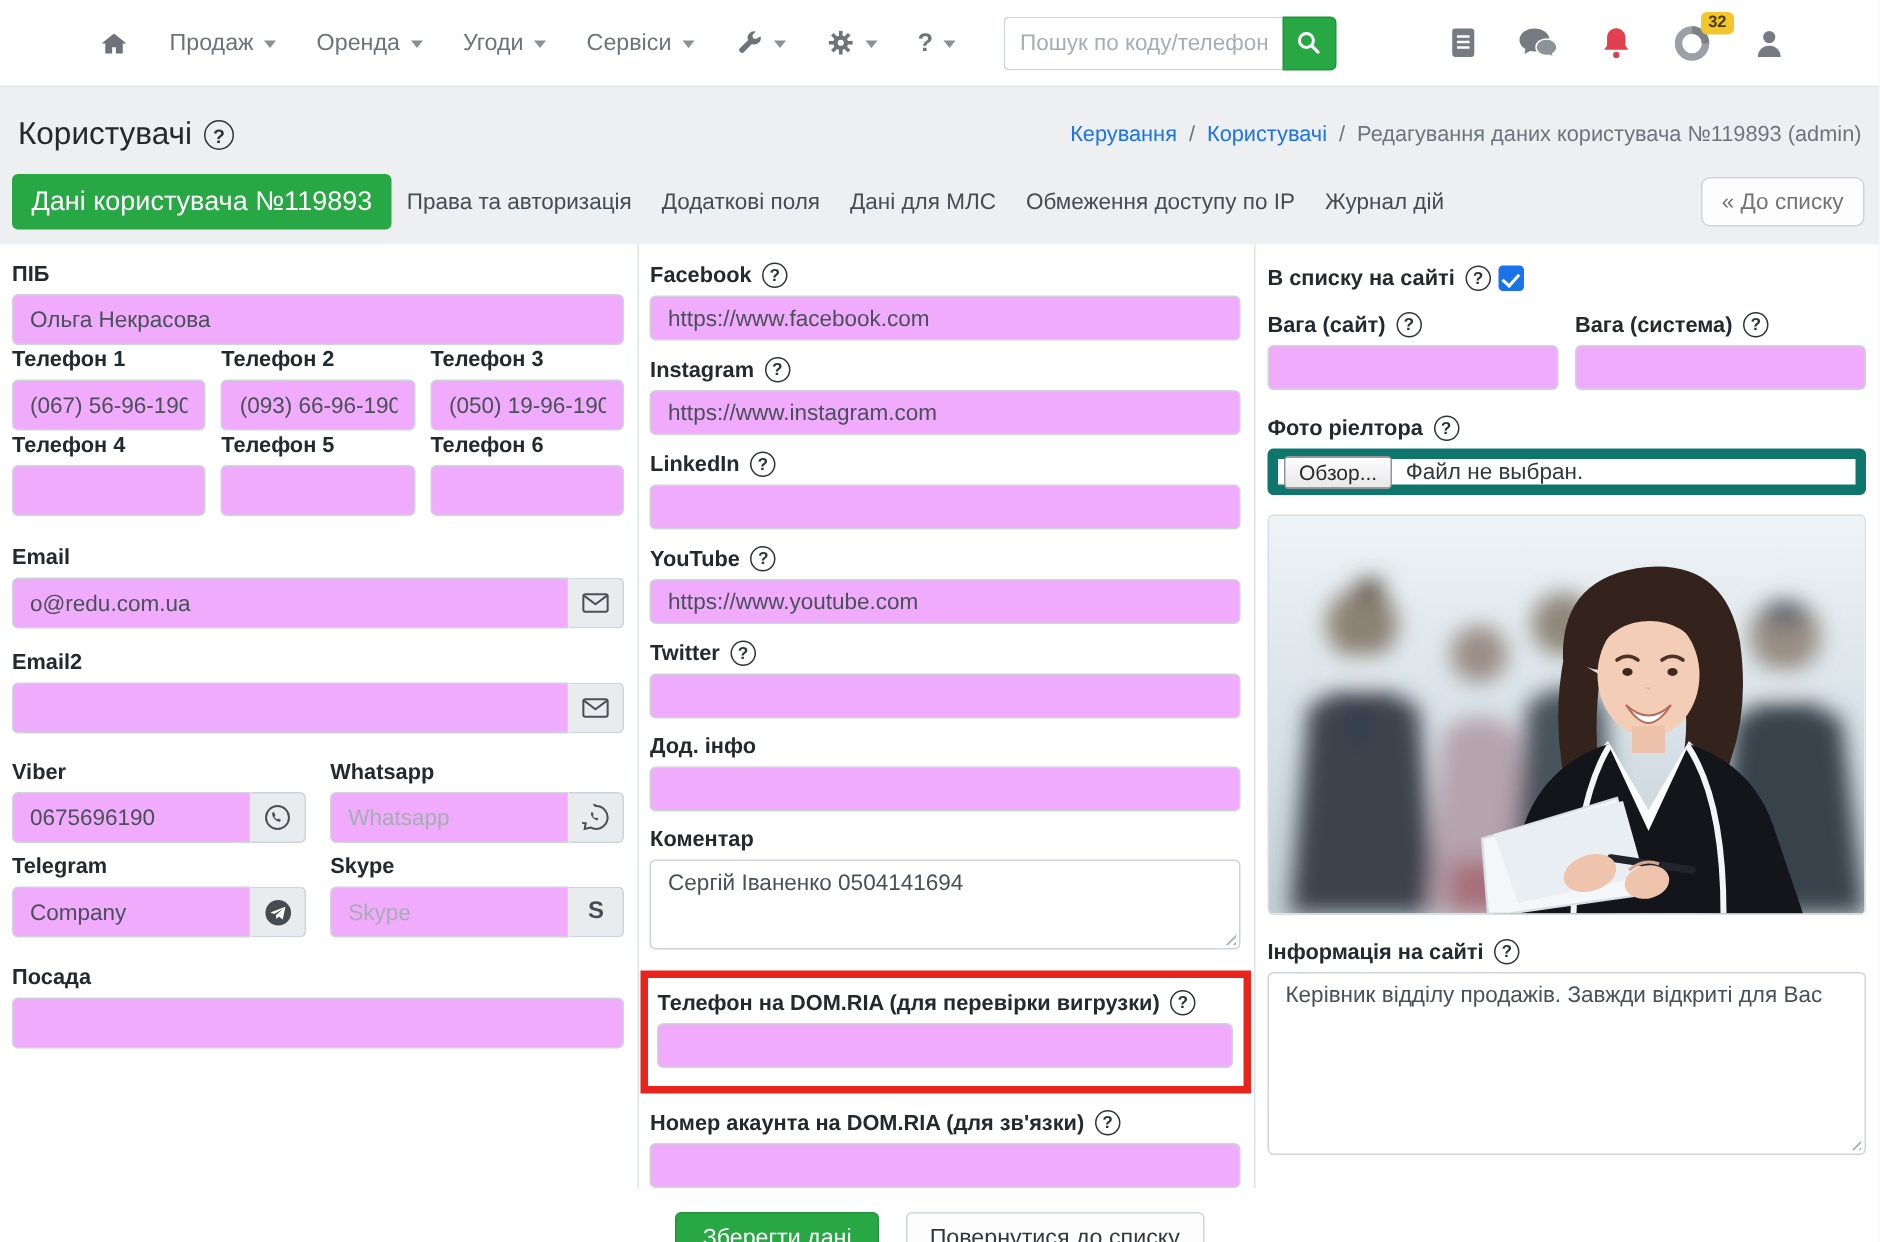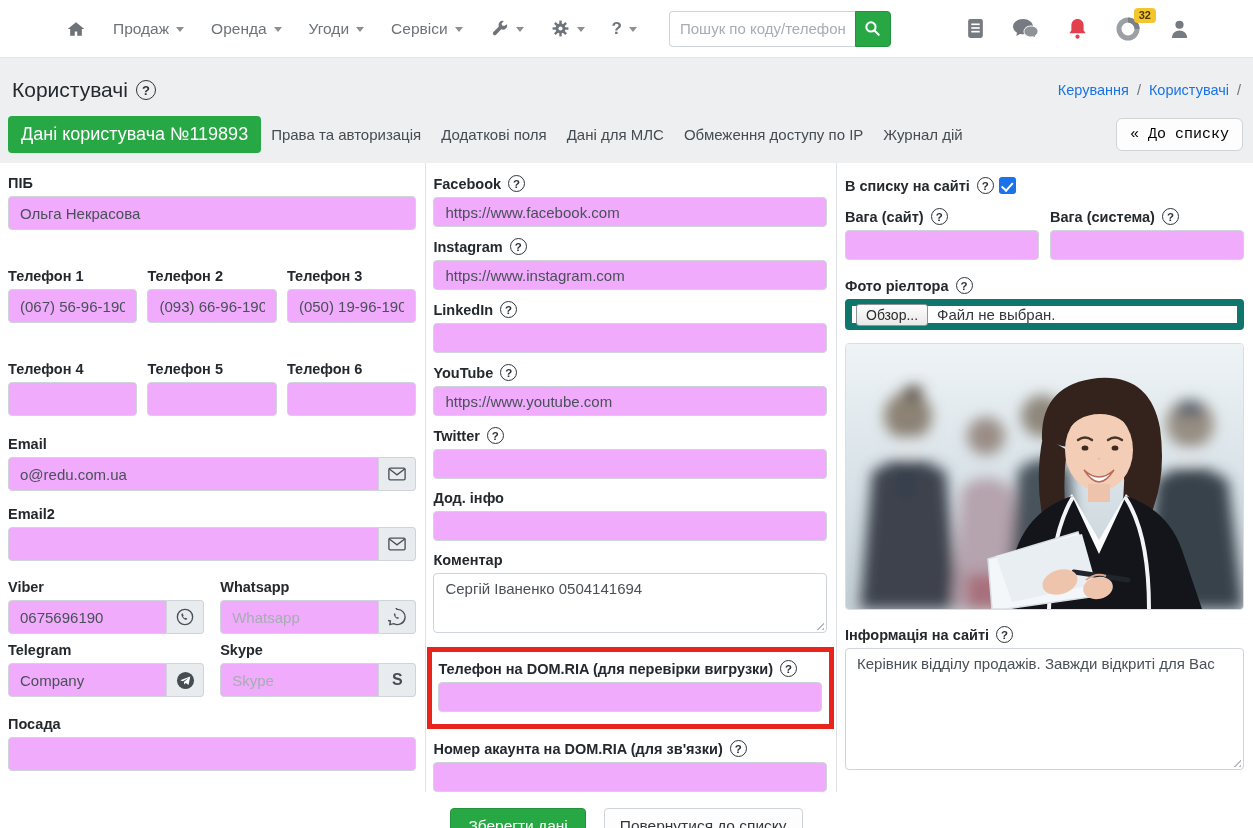--- a/index.html
+++ b/index.html
@@ -25,40 +25,40 @@
   .page-title { font-size:21px; color:#24292e; display:flex; align-items:center; gap:8px; }
   .help-circle { display:inline-flex; align-items:center; justify-content:center; width:17px; height:17px; border:1.7px solid #2f3338; border-radius:50%; font-size:11.5px; font-weight:bold; color:#2f3338; flex:0 0 auto; }
   .help-circle.lg { width:20px; height:20px; font-size:13px; }
   .breadcrumb { font-size:14.5px; color:#6c757d; display:flex; gap:8px; align-items:center; }
   .breadcrumb a { color:#1a73e8; text-decoration:none; cursor:pointer; }
 
   
   .tabs-row { display:flex; align-items:center; padding:0 10px 10px 8px; }
   .tab-active { background:#28a745; color:#fff; padding:8px 13px; border-radius:4px; font-size:18px; cursor:pointer; }
   .tab { color:#454c52; padding:8px 10px; font-size:15px; cursor:pointer; }
-  .back-list-btn { margin-left:auto; background:#fdfdfd; border:1px solid #cfd4d9; border-radius:6px; padding:7px 13px; font-size:15px; color:#000000; cursor:pointer; font-family:Liberation Mono, monospace;text-align:center; }
+  .back-list-btn { margin-left:auto; background:#fdfdfd; border:1px solid #cfd4d9; border-radius:6px; padding:7px 13px; font-size:15px; color:#737373; cursor:pointer; font-family:Liberation Sans, sans-serif;text-align:center; }
 
   
   .card { background:#fff; min-height:659px; display:flex; flex-direction:column; }
   .columns { display:flex; flex:1; }
   .col { padding:10px 9px 0 8px; }
   .col-left  { width:432px; border-right:1px solid #dfe3e6; }
   .col-mid   { width:416px; border-right:1px solid #dfe3e6; padding-left:7px; }
   .col-right { flex:1; }
 
   .fld-label { font-weight:bold; font-size:14.5px; color:#24292e; margin:11px 0 5px; display:flex; align-items:center; gap:7px; }
   .fld-label:first-child { margin-top:2px; }
   input.txt { width:100%; border:1px solid #ced4da; border-radius:4px; padding:0 11px; font-size:15px; color:#495057; font-family:"Liberation Sans", sans-serif; background:#f0abfc; }
   input.txt::placeholder { color:#a6adb3; }
   .col-left input.txt { height:34px; }
   .col-mid input.txt, .col-right input.txt { height:30px; }
   .row { display:flex; gap:16px; }
   .row > div { flex:1; }
   .row3 { display:flex; gap:10px; }
-  .row3 > div { flex:1;margin-top:36px; }
+  .row3 > div { flex:1; }
 
   .igroup { display:flex; }
   .igroup input { border-radius:4px 0 0 4px; flex:1; min-width:0; }
   .iaddon { width:37px; display:flex; align-items:center; justify-content:center; background:#e9ecef; border:1px solid #ced4da; border-left:none; border-radius:0 4px 4px 0; cursor:pointer; }
 
   .ta-wrap { position:relative; }
   textarea.txt { width:100%; border:1px solid #ced4da; border-radius:4px; padding:6px 11px; font-size:15px; color:#495057; font-family:"Liberation Sans", sans-serif; resize:none; display:block; }
   .rsz { position:absolute; right:3px; bottom:3px; width:10px; height:10px; clip-path:polygon(100% 0,100% 100%,0 100%); background:repeating-linear-gradient(135deg,transparent 0 2px,#b4bac0 2px 3.5px); }
 
   .hl-red { border:5px solid #e8241c; margin:14px -7px 4px -6px; padding:0 7px 12px 6px; }
@@ -180,20 +180,21 @@
 <div class="page-head">
   <div class="page-title">
     <span>Користувачі</span>
     <span class="help-circle lg">?</span>
   </div>
   <div class="breadcrumb">
     <a>Керування</a>
     <span>/</span>
     <a>Користувачі</a>
     <span>/</span>
+    <span>Редагування даних користувача №119893 (admin)</span>
   </div>
 </div>
 
 <div class="tabs-row">
   <span class="tab-active">Дані користувача №119893</span>
   <span class="tab">Права та авторизація</span>
   <span class="tab">Додаткові поля</span>
   <span class="tab">Дані для МЛС</span>
   <span class="tab">Обмеження доступу по IP</span>
   <span class="tab">Журнал дій</span>

